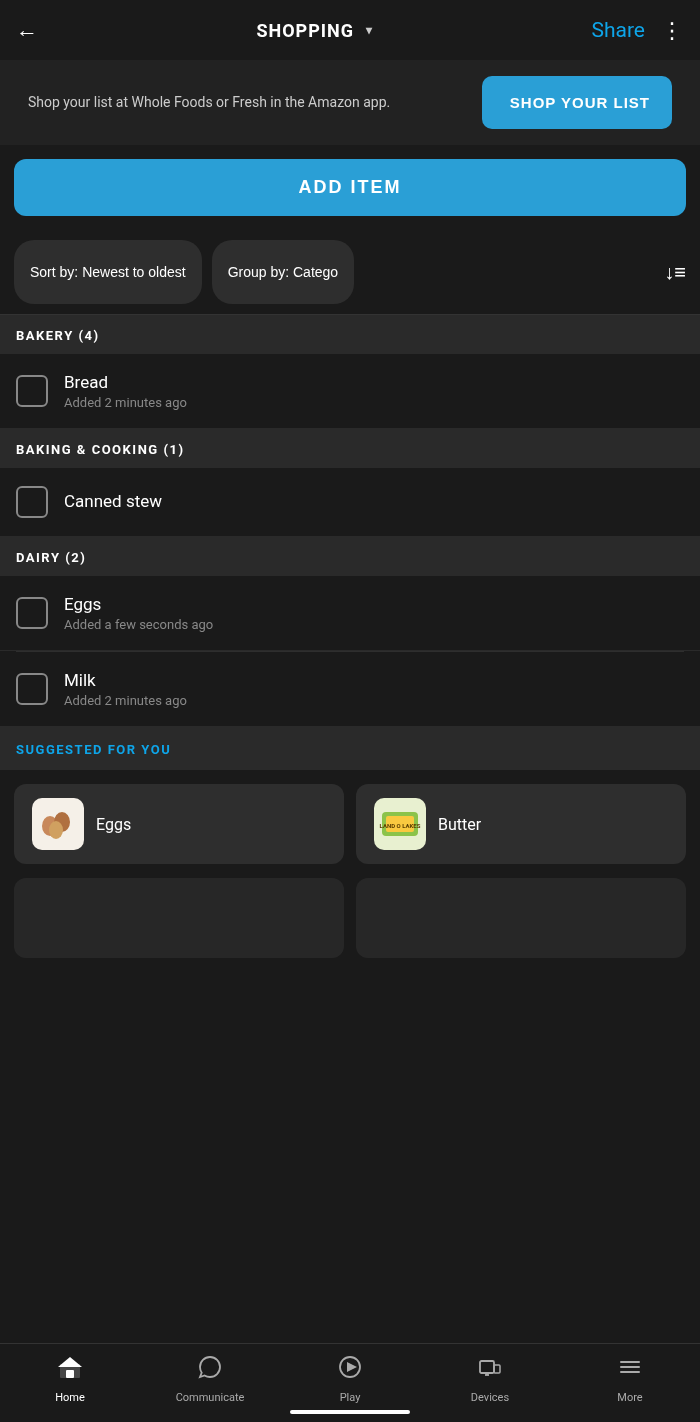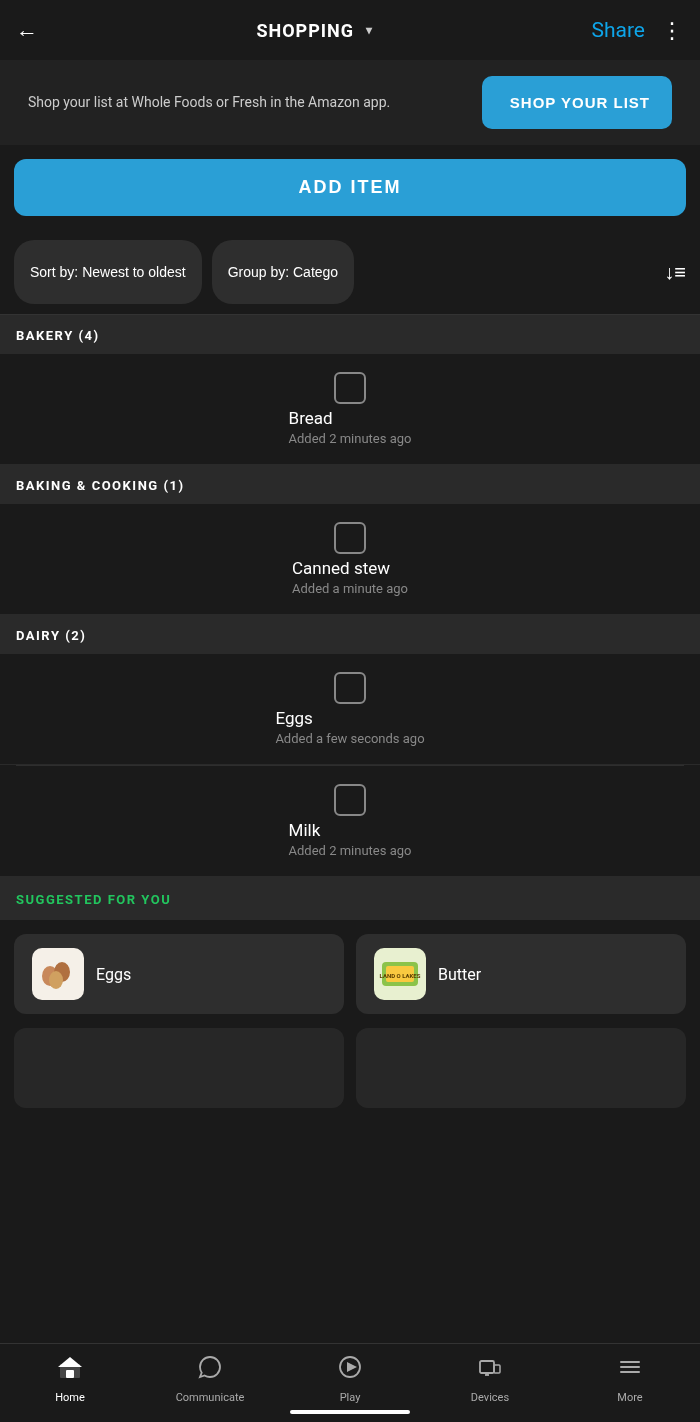--- a/index.html
+++ b/index.html
@@ -145,22 +145,21 @@
       color: #fff;
     }
 
     
     .list-item {
       background: #1a1a1a;
       display: flex;
       align-items: center;
       padding: 18px 16px;
       border-bottom: 1px solid #2a2a2a;
-      gap: 4px;
-      flex-direction: column;
+      gap: 16px;
     }
     .list-item-checkbox {
       width: 32px;
       height: 32px;
       border: 2px solid #888;
       border-radius: 6px;
       flex-shrink: 0;
       cursor: pointer;
       background: transparent;
     }
@@ -179,21 +178,21 @@
 
     
     .suggested-header {
       background: #2a2a2a;
       padding: 12px 16px;
     }
     .suggested-header span {
       font-weight: 700;
       font-size: 13px;
       letter-spacing: 1.5px;
-      color: #22c55e;
+      color: #0ea5e9;
     }
     .suggested-grid {
       display: flex;
       gap: 12px;
       padding: 14px 14px;
       background: #1a1a1a;
       flex-wrap: wrap;
     }
     .suggested-card {
       background: #2e2e2e;
@@ -331,21 +330,20 @@
   </div>
 </div>
 
 <div class="category-header">
   <span>BAKING &amp; COOKING (1)</span>
 </div>
 <div class="list-item">
   <div class="list-item-checkbox"></div>
   <div class="list-item-info">
     <div class="list-item-name">Canned stew</div>
-    <div class="list-item-time">Added a minute ago</div>
   </div>
 </div>
 
 <div class="category-header">
   <span>DAIRY (2)</span>
 </div>
 <div class="list-item">
   <div class="list-item-checkbox"></div>
   <div class="list-item-info">
     <div class="list-item-name">Eggs</div>

